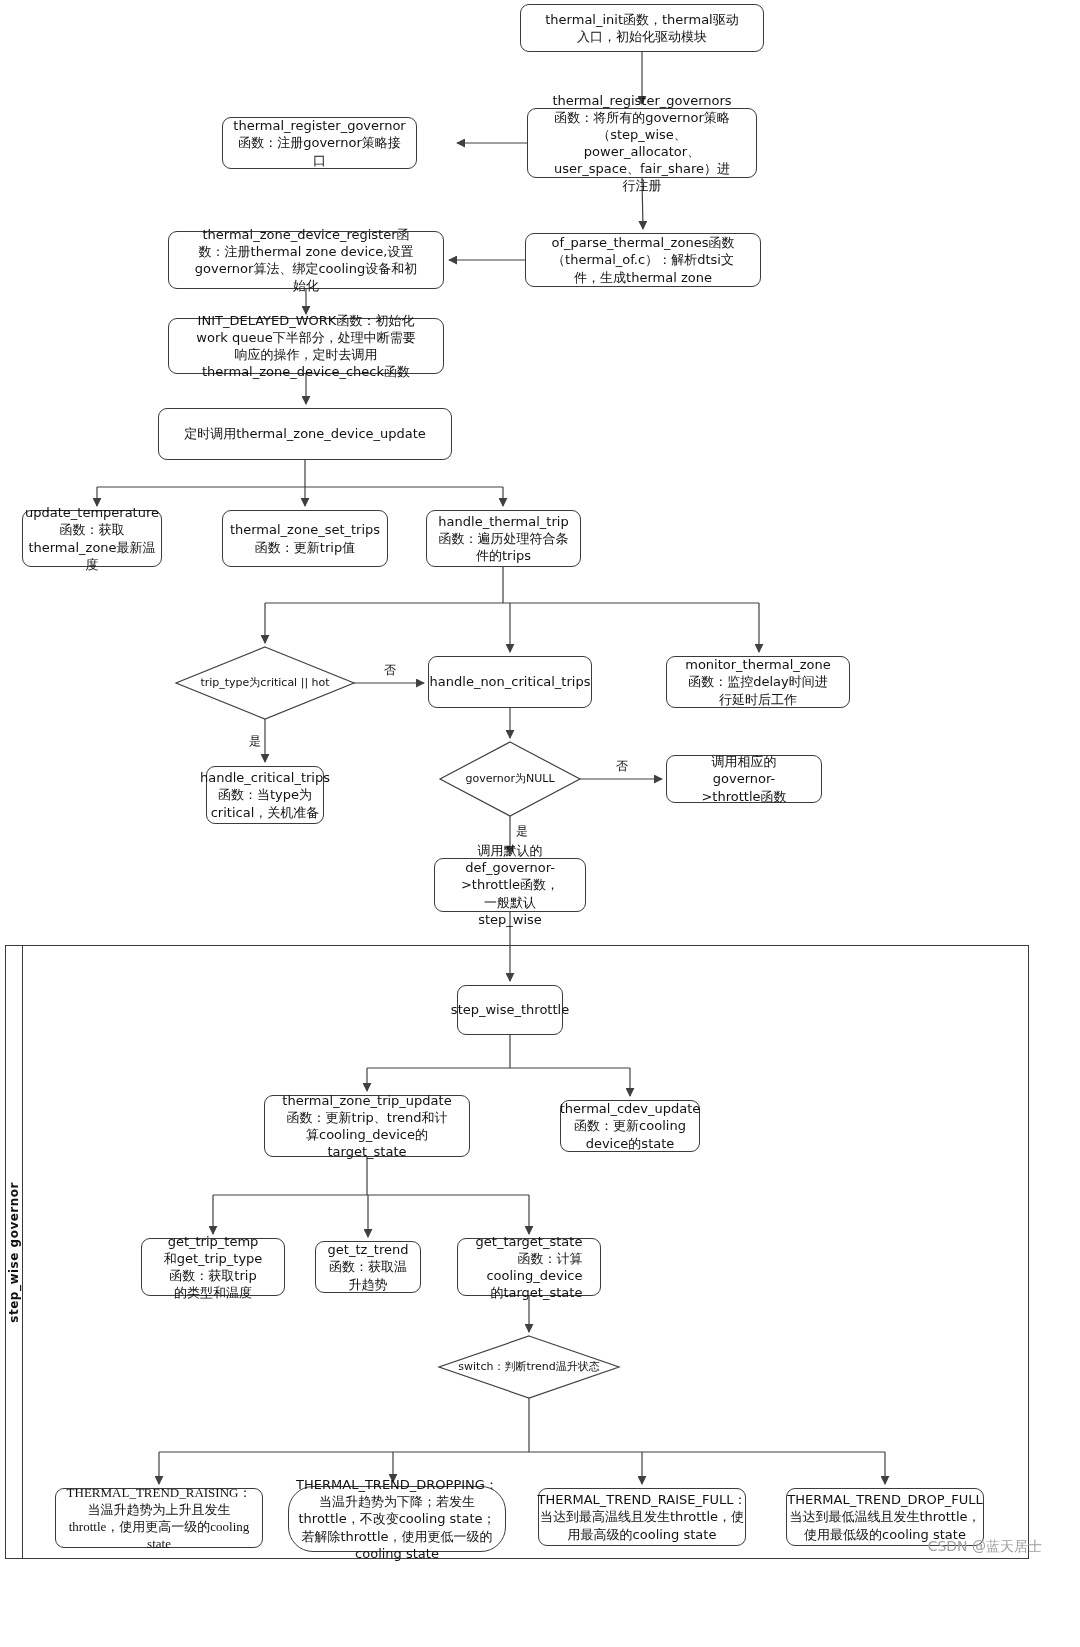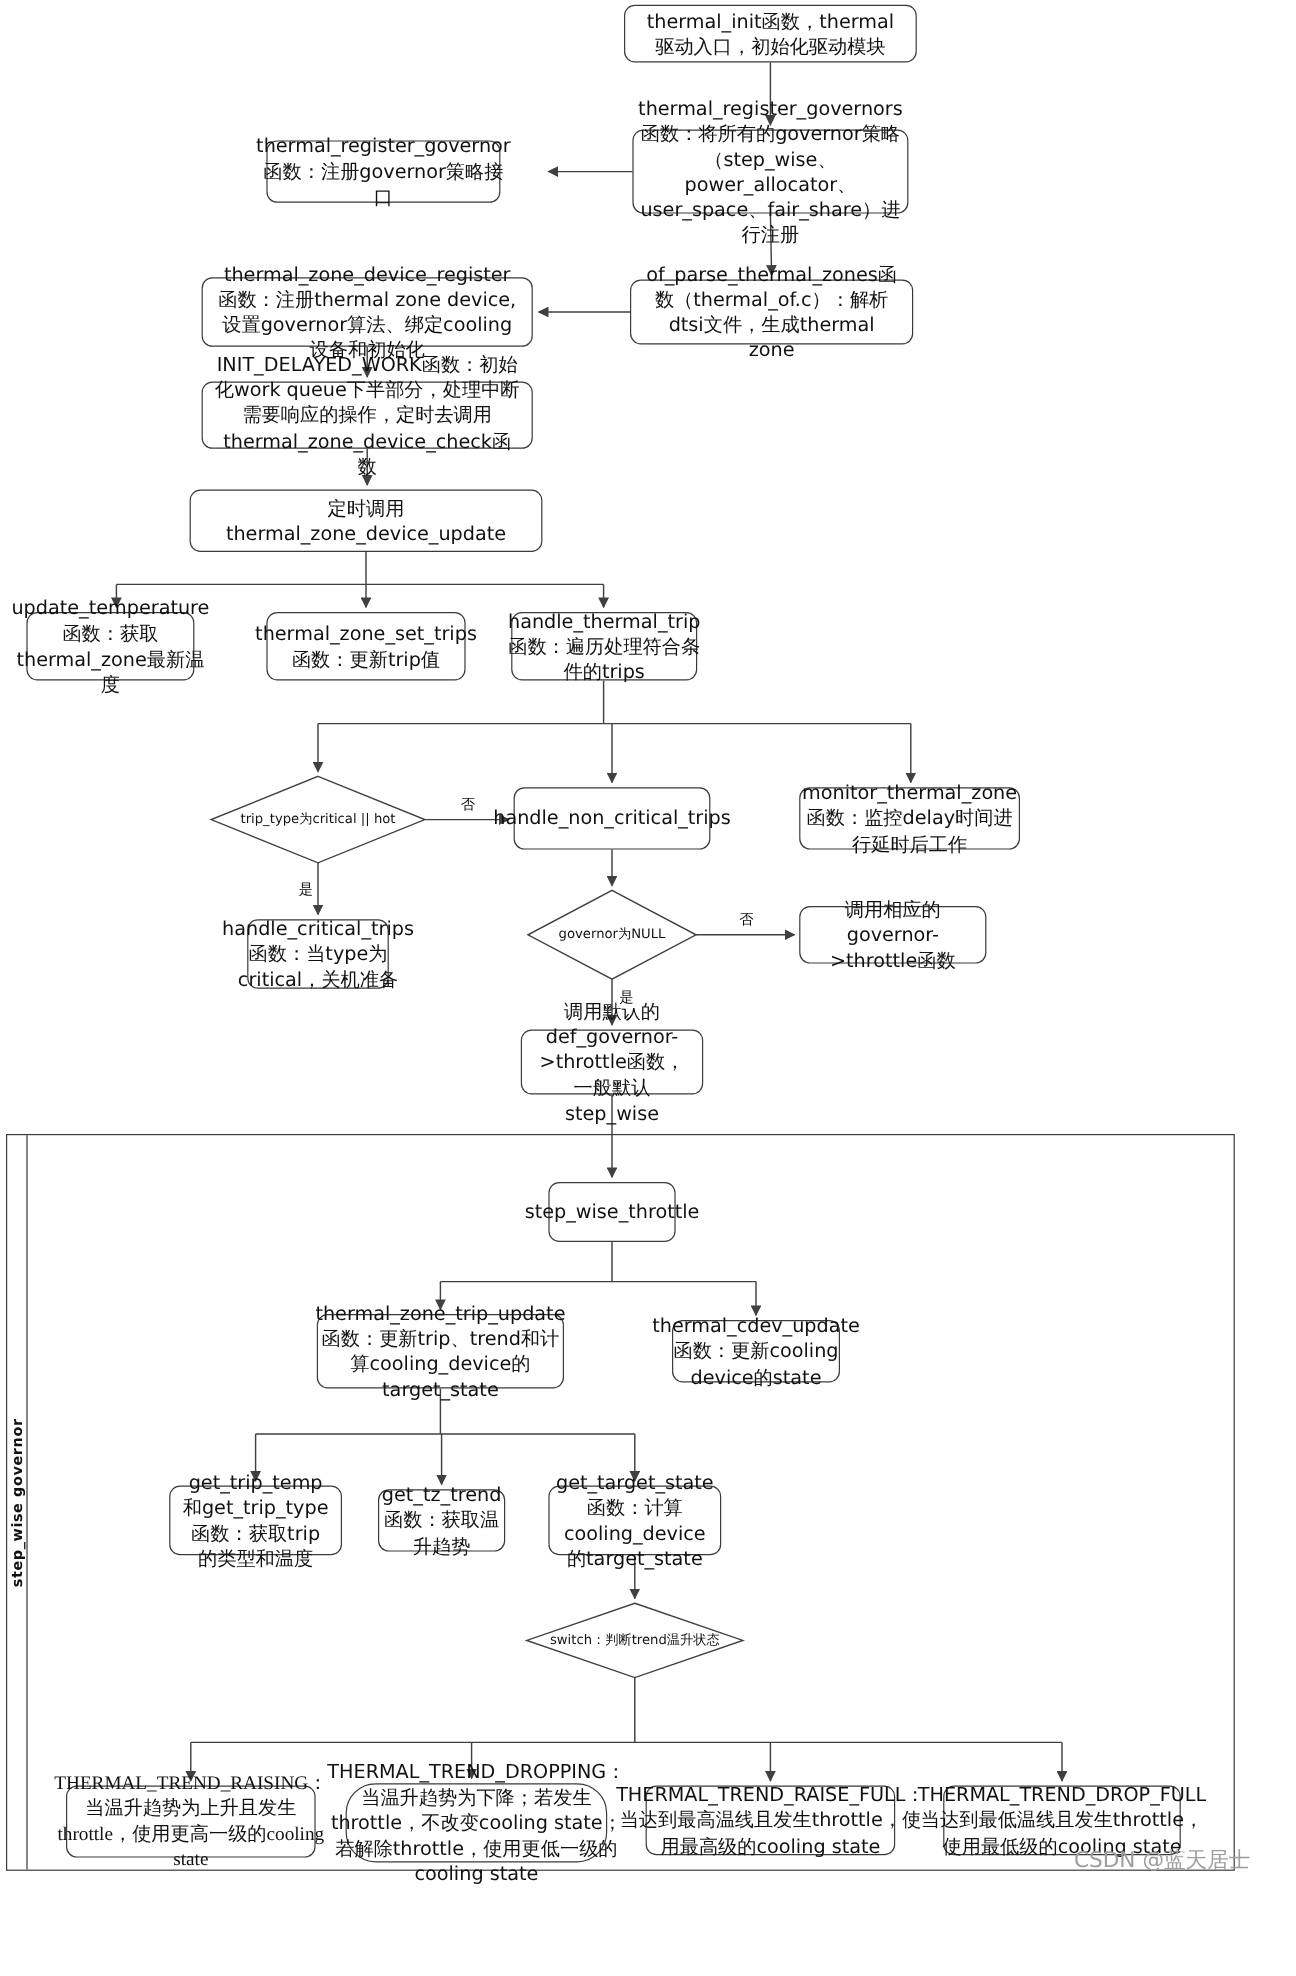--- a/index.html
+++ b/index.html
@@ -12,22 +12,22 @@
   }
   #wires{position:absolute;left:0;top:0;z-index:0;}
   .node{
     position:absolute;
     box-sizing:border-box;
     background:#ffffff;
     border:1px solid #3b3b3b;
     border-radius:9px;
     display:flex;align-items:center;justify-content:center;
     text-align:center;
-    font-size:16px;line-height:1.32;color:#111;
-    padding:3px 10px;
+    font-size:13px;line-height:1.32;color:#111;
+    padding:3px 21px;
     overflow-wrap:break-word;
     z-index:2;
   }
   .dlabel{
     position:absolute;
     box-sizing:border-box;
     display:flex;align-items:center;justify-content:center;
     text-align:center;
     font-size:11px;line-height:1.3;color:#111;
     background:transparent;border:none;
@@ -58,21 +58,21 @@
   .container-strip span{
     writing-mode:vertical-rl;
     transform:rotate(180deg);
     font-size:12px;font-weight:bold;color:#111;
     white-space:nowrap;
     letter-spacing:0.5px;
   }
   .watermark{
     position:absolute;
     right:38px;top:1538px;
-    font-size:18px;color:#9e9e9e;
+    font-size:14px;color:#9e9e9e;
     z-index:4;
   }
 </style>
 </head>
 <body>
 
 <div id="stage">
 
   <svg id="wires" width="1080" height="1647" viewBox="0 0 1080 1647">
     <defs>
@@ -183,21 +183,21 @@
   <div class="node" style="left:457px;top:985px;width:106px;height:50px;">step_wise_throttle</div>
 
   <div class="node" style="left:264px;top:1095px;width:206px;height:62px;">thermal_zone_trip_update函数：更新trip、trend和计算cooling_device的target_state</div>
 
   <div class="node" style="left:560px;top:1100px;width:140px;height:52px;">thermal_cdev_update函数：更新cooling device的state</div>
 
   <div class="node" style="left:141px;top:1238px;width:144px;height:58px;">get_trip_temp 和get_trip_type函数：获取trip的类型和温度</div>
 
   <div class="node" style="left:315px;top:1241px;width:106px;height:52px;">get_tz_trend函数：获取温升趋势</div>
 
-  <div class="node" style="left:457px;top:1238px;width:144px;height:58px;">get_target_state函数：计算cooling_device的target_state</div>
+  <div class="node" style="left:457px;top:1238px;width:144px;height:58px;text-align:right;">get_target_state函数：计算cooling_device的target_state</div>
 
   <div class="dlabel" style="left:441px;top:1352px;width:176px;height:30px;">switch：判断trend温升状态</div>
 
   <div class="node" style="left:55px;top:1488px;width:208px;height:60px;font-family:Liberation Serif, serif;">THERMAL_TREND_RAISING：当温升趋势为上升且发生throttle，使用更高一级的cooling state</div>
 
   <div class="node" style="left:288px;top:1486px;width:218px;height:66px;border-radius:25px;">THERMAL_TREND_DROPPING：当温升趋势为下降；若发生throttle，不改变cooling state；若解除throttle，使用更低一级的cooling state</div>
 
   <div class="node" style="left:538px;top:1488px;width:208px;height:58px;">THERMAL_TREND_RAISE_FULL：当达到最高温线且发生throttle，使用最高级的cooling state</div>
 
   <div class="node" style="left:786px;top:1488px;width:198px;height:58px;">THERMAL_TREND_DROP_FULL当达到最低温线且发生throttle，使用最低级的cooling state</div>

